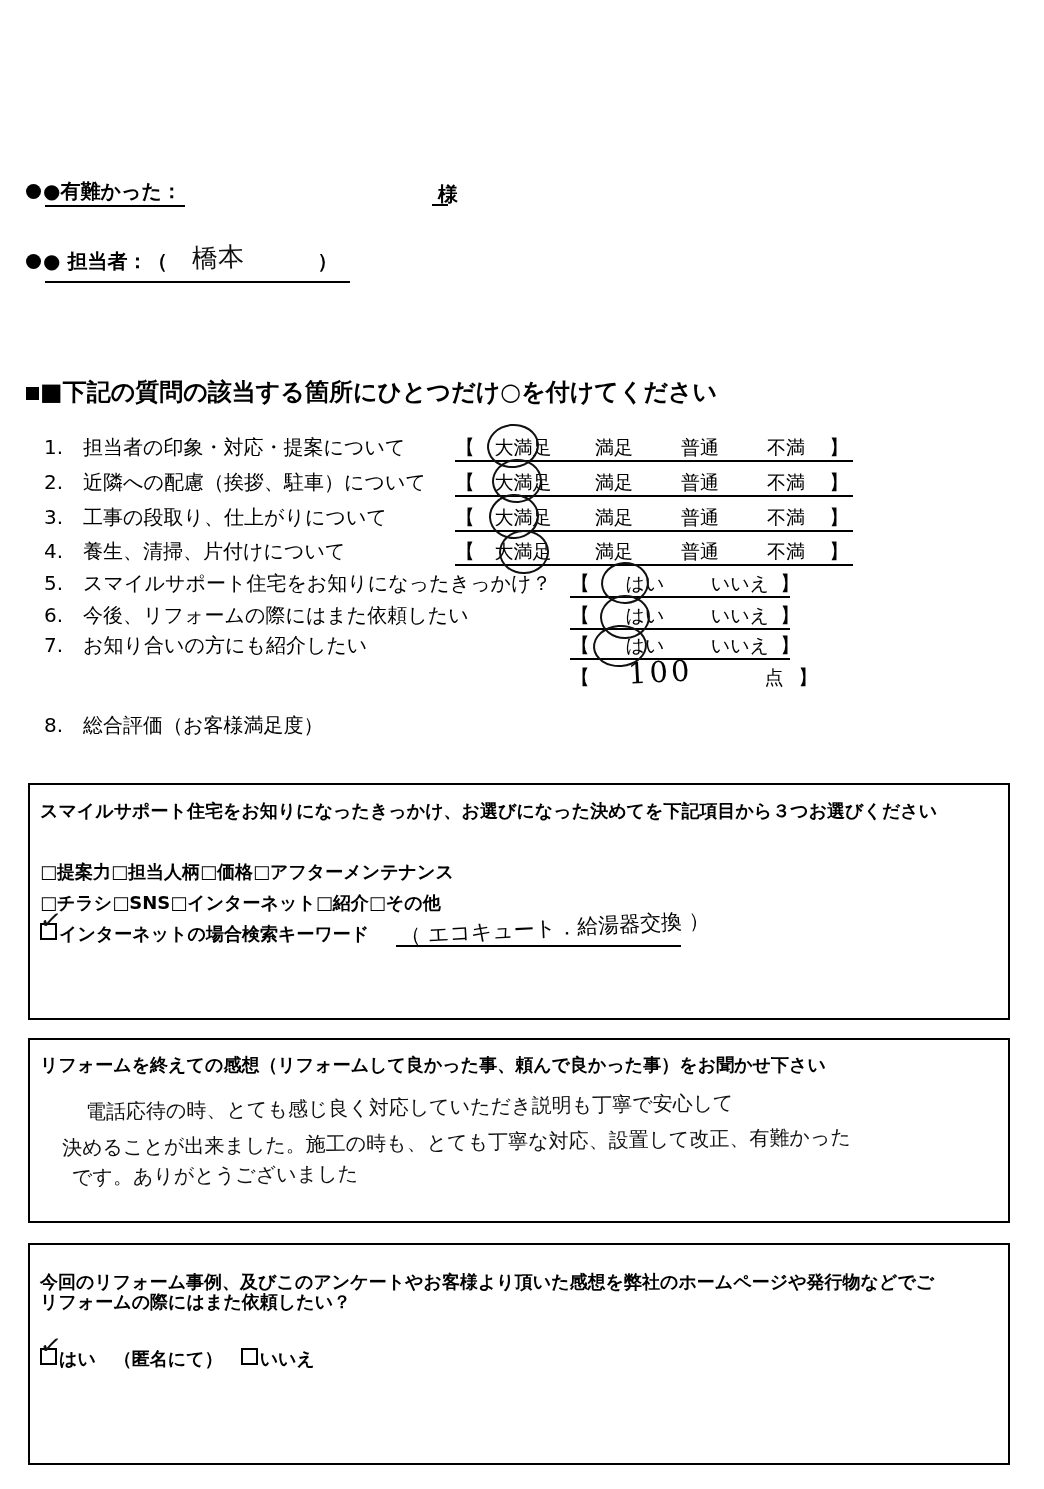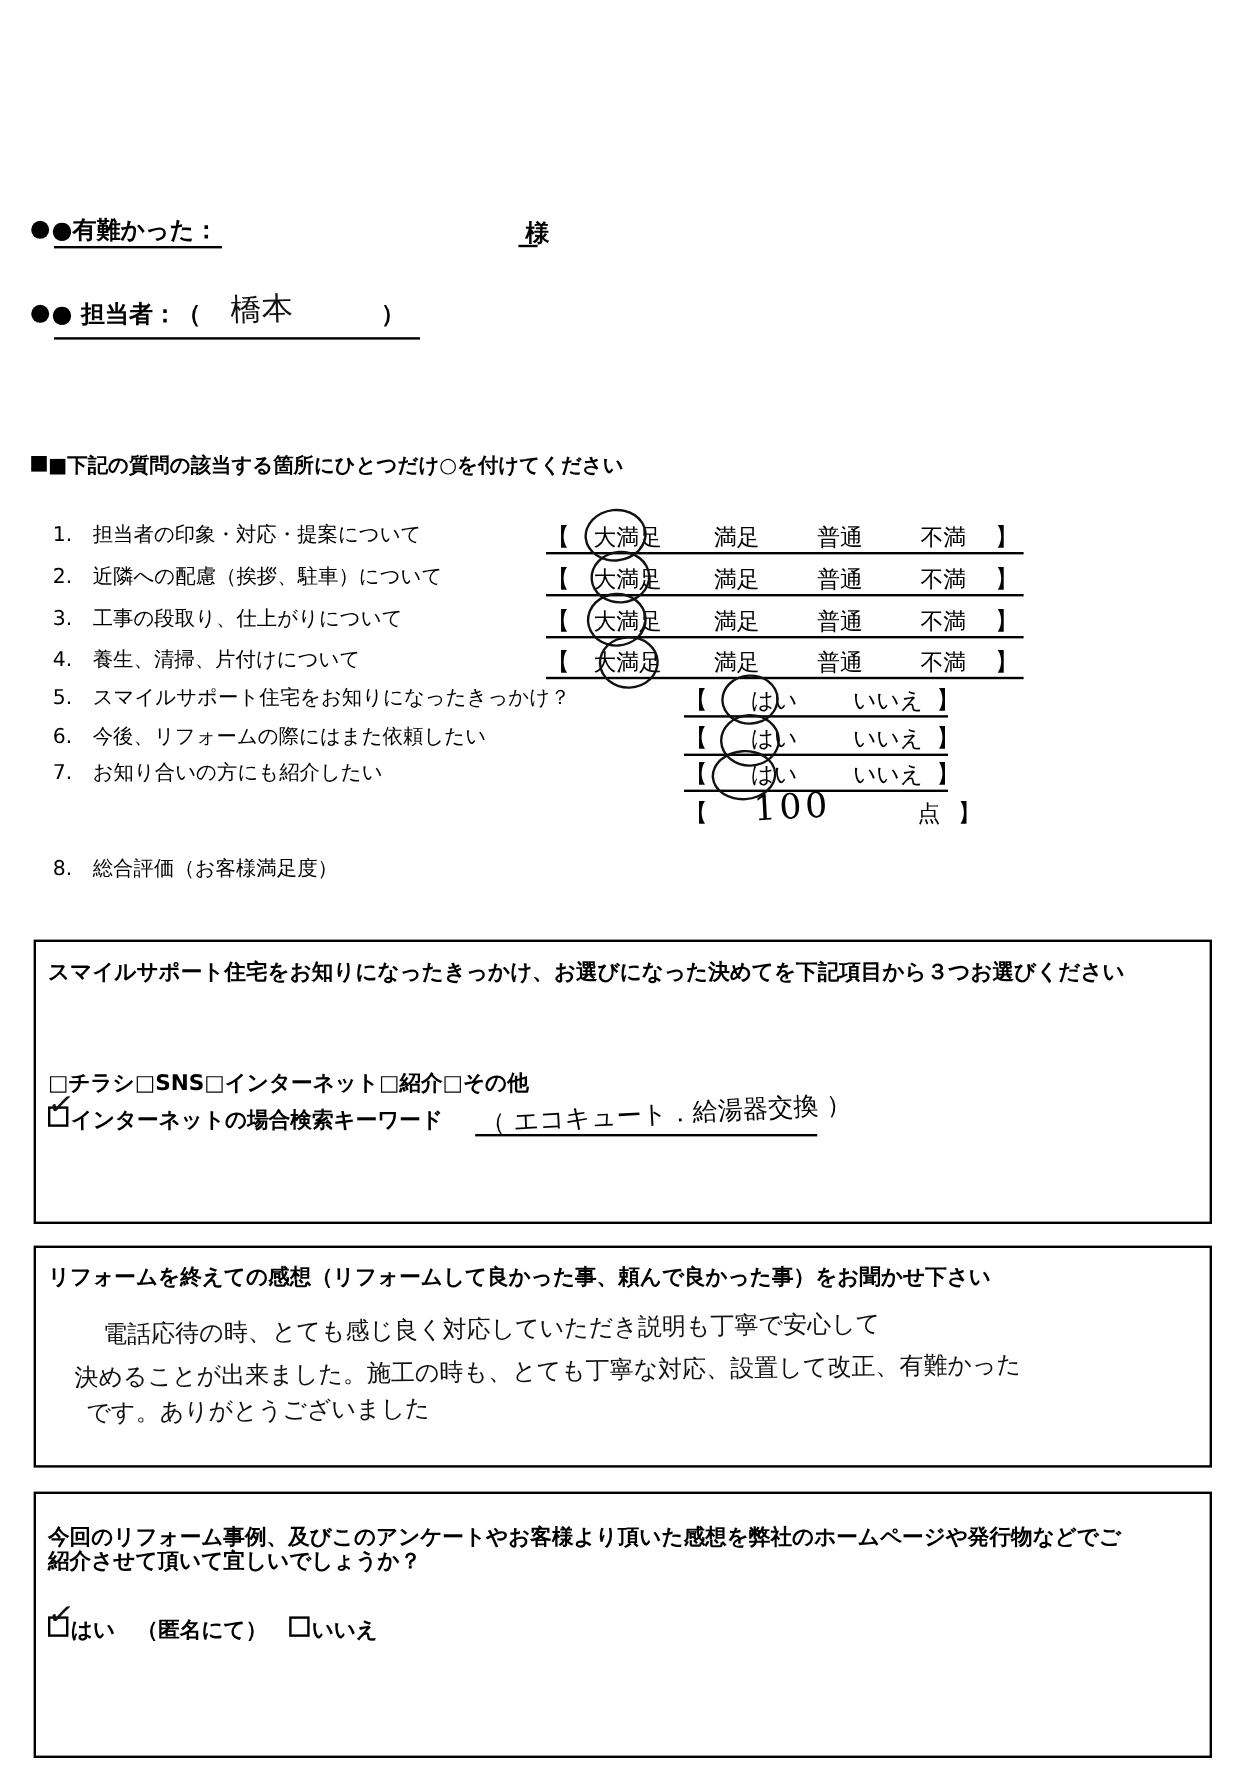--- a/index.html
+++ b/index.html
@@ -99,37 +99,37 @@
     font-family: "DejaVu Serif", "Liberation Serif", serif;
     transform: rotate(-2deg);
     color: #111;
   }
 
   
   .instruction {
     position: absolute;
     left: 26px;
     top: 376px;
-    font-size: 17px;
+    font-size: 24px;
     font-weight: 700;
     white-space: pre;
   }
   .sq-bullet {
     display: inline-block;
     width: 13px;
     height: 13px;
     background: #000;
     vertical-align: 0px;
     margin-right: 1px;
   }
 
   
   .q-label {
     position: absolute;
-    font-size: 17px;
+    font-size: 20px;
     white-space: pre;
     letter-spacing: 0px;
   }
   .ans-zone {
     position: absolute;
     font-size: 19px;
     white-space: pre;
   }
   .ans-underline {
     position: absolute;
@@ -264,31 +264,32 @@
   <div class="ans-zone" style="left:570px; top:632px;"><span class="brk">【</span><span class="opt" style="width:110px">はい</span><span class="opt" style="width:80px">いいえ</span><span class="brk">】</span></div>
   <div class="ans-underline" style="left:570px; top:658px; width:220px;"></div>
   <div class="circle-mark" style="left:593px; top:625px; width:50px; height:38px; transform:rotate(-4deg);"></div>
 
   <div class="q-label" style="left:44px; top:664px;margin-top:48px;"><span>8.</span>　<span>総合評価（お客様満足度）</span></div>
   <div class="ans-zone" style="left:570px; top:664px;"><span class="brk">【</span><span class="opt" style="width:160px">&nbsp;</span><span class="opt" style="width:48px">点</span><span class="brk">】</span></div>
   <div class="score-val">100</div>
 
   <div class="box" style="left:28px; top:783px; width:978px; height:233px;"></div>
   <div class="box-text" style="left:40px; top:794px; width:960px;">スマイルサポート住宅をお知りになったきっかけ、お選びになった決めてを下記項目から３つお選びください</div>
+  <div class="box-text" style="left:40px; top:855px;">□提案力□担当人柄□価格□アフターメンテナンス</div>
   <div class="box-text" style="left:40px; top:886px;">□チラシ□SNS□インターネット□紹介□その他</div>
   <div class="box-text" style="left:40px; top:917px;"><span class="chk"></span><span>インターネットの場合検索キーワード</span></div>
   <div class="tick" style="left:40px; top:905px;">✓</div>
   <div class="hand-kw" style="left:400px; top:914px;">（ エコキュート．給湯器交換 ）</div>
   <div class="kw-underline" style="left:396px; top:945px; width:285px;"></div>
 
   <div class="box" style="left:28px; top:1038px; width:978px; height:181px;"></div>
   <div class="box-text" style="left:40px; top:1048px;">リフォームを終えての感想（リフォームして良かった事、頼んで良かった事）をお聞かせ下さい</div>
   <div class="hand-comment" style="left:86px; top:1090px;">電話応待の時、とても感じ良く対応していただき説明も丁寧で安心して</div>
   <div class="hand-comment" style="left:62px; top:1125px;">決めることが出来ました。施工の時も、とても丁寧な対応、設置して改正、有難かった</div>
   <div class="hand-comment" style="left:72px; top:1158px;">です。ありがとうございました</div>
 
   <div class="box" style="left:28px; top:1243px; width:978px; height:218px;"></div>
   <div class="box-text" style="left:40px; top:1253px;margin-top:12px;">今回のリフォーム事例、及びこのアンケートやお客様より頂いた感想を弊社のホームページや発行物などでご</div>
-  <div class="box-text" style="left:40px; top:1285px;">紹介させて頂いて宜しいでしょうか？</div>
+  <div class="box-text" style="left:40px; top:1285px;">リフォームの際にはまた依頼したい？</div>
   <div class="box-text" style="left:40px; top:1342px;text-align:center;"><span class="chk"></span><span>はい</span>　<span>（匿名にて）</span>　<span class="chk"></span><span>いいえ</span></div>
   <div class="tick" style="left:40px; top:1330px;">✓</div>
 
 </div>
 
 </body></html>

